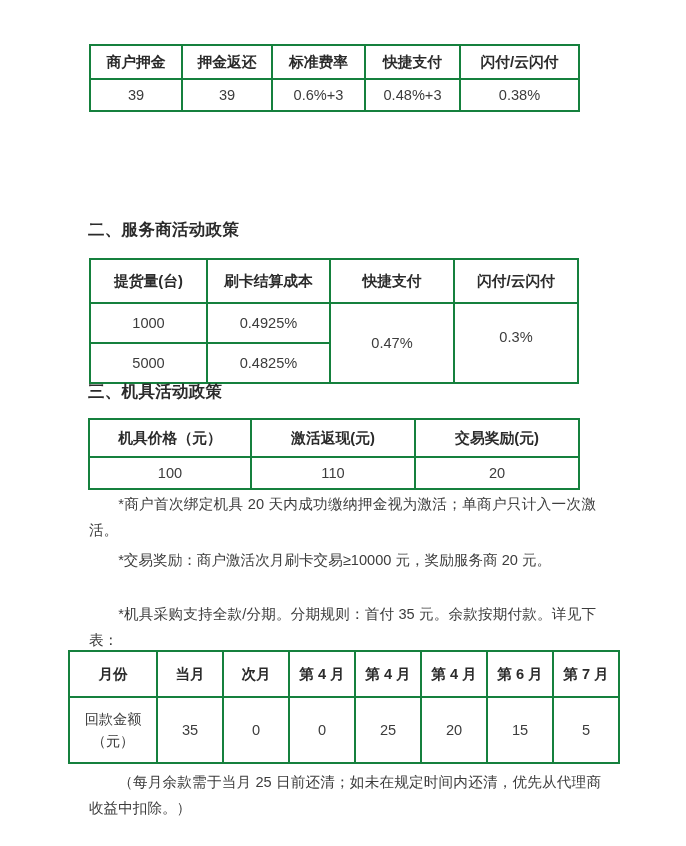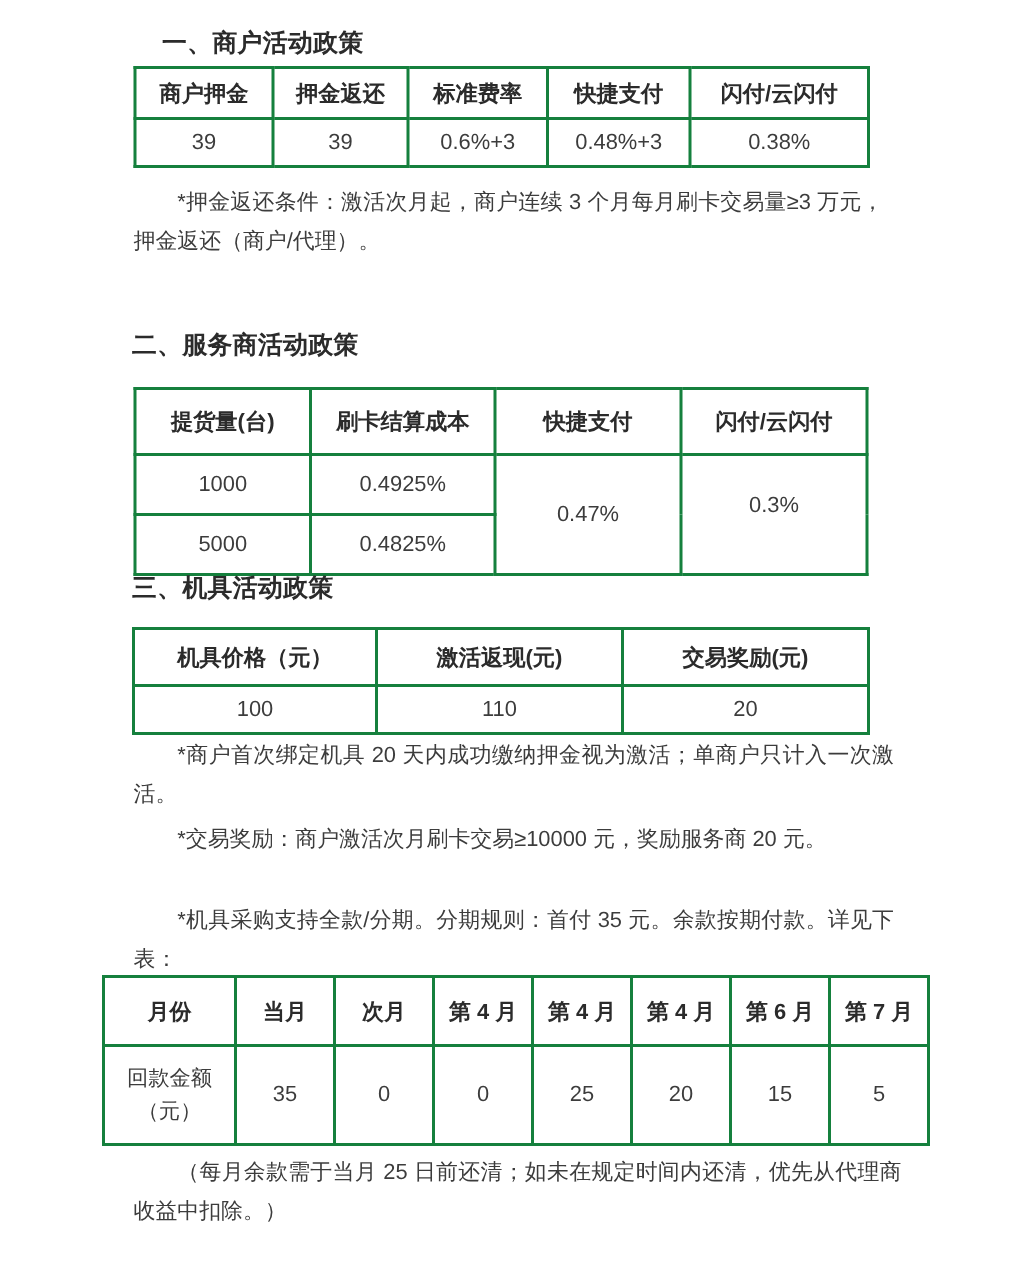--- a/index.html
+++ b/index.html
@@ -88,21 +88,20 @@
   #table-installment td.rowlabel {
     font-size: 14.2px;
     line-height: 22px;
   }
 </style>
 </head>
 <body>
 
 <div class="page">
 
-  <div class="heading" style="left:108px; top:18px;">一、商户活动政策</div>
 
   <table class="doc" id="table-merchant">
     <colgroup>
       <col style="width:92px">
         <col style="width:90px">
         <col style="width:93px">
       <col style="width:95px">
         <col style="width:119px">
     </colgroup>
     <thead>
@@ -118,21 +117,20 @@
       <tr>
         <td>39</td>
         <td>39</td>
         <td>0.6%+3</td>
         <td>0.48%+3</td>
         <td>0.38%</td>
       </tr>
     </tbody>
   </table>
 
-  <div class="para" style="left:89px; top:122px; width:500px;">*押金返还条件：激活次月起，商户连续 3 个月每月刷卡交易量≥3 万元，押金返还（商户/代理）。</div>
 
 
   <div class="heading" style="left:88px; top:219px;">二、服务商活动政策</div>
 
   <table class="doc" id="table-agent">
     <colgroup>
       <col style="width:117px">
         <col style="width:123px">
       <col style="width:124px">
         <col style="width:124px">

